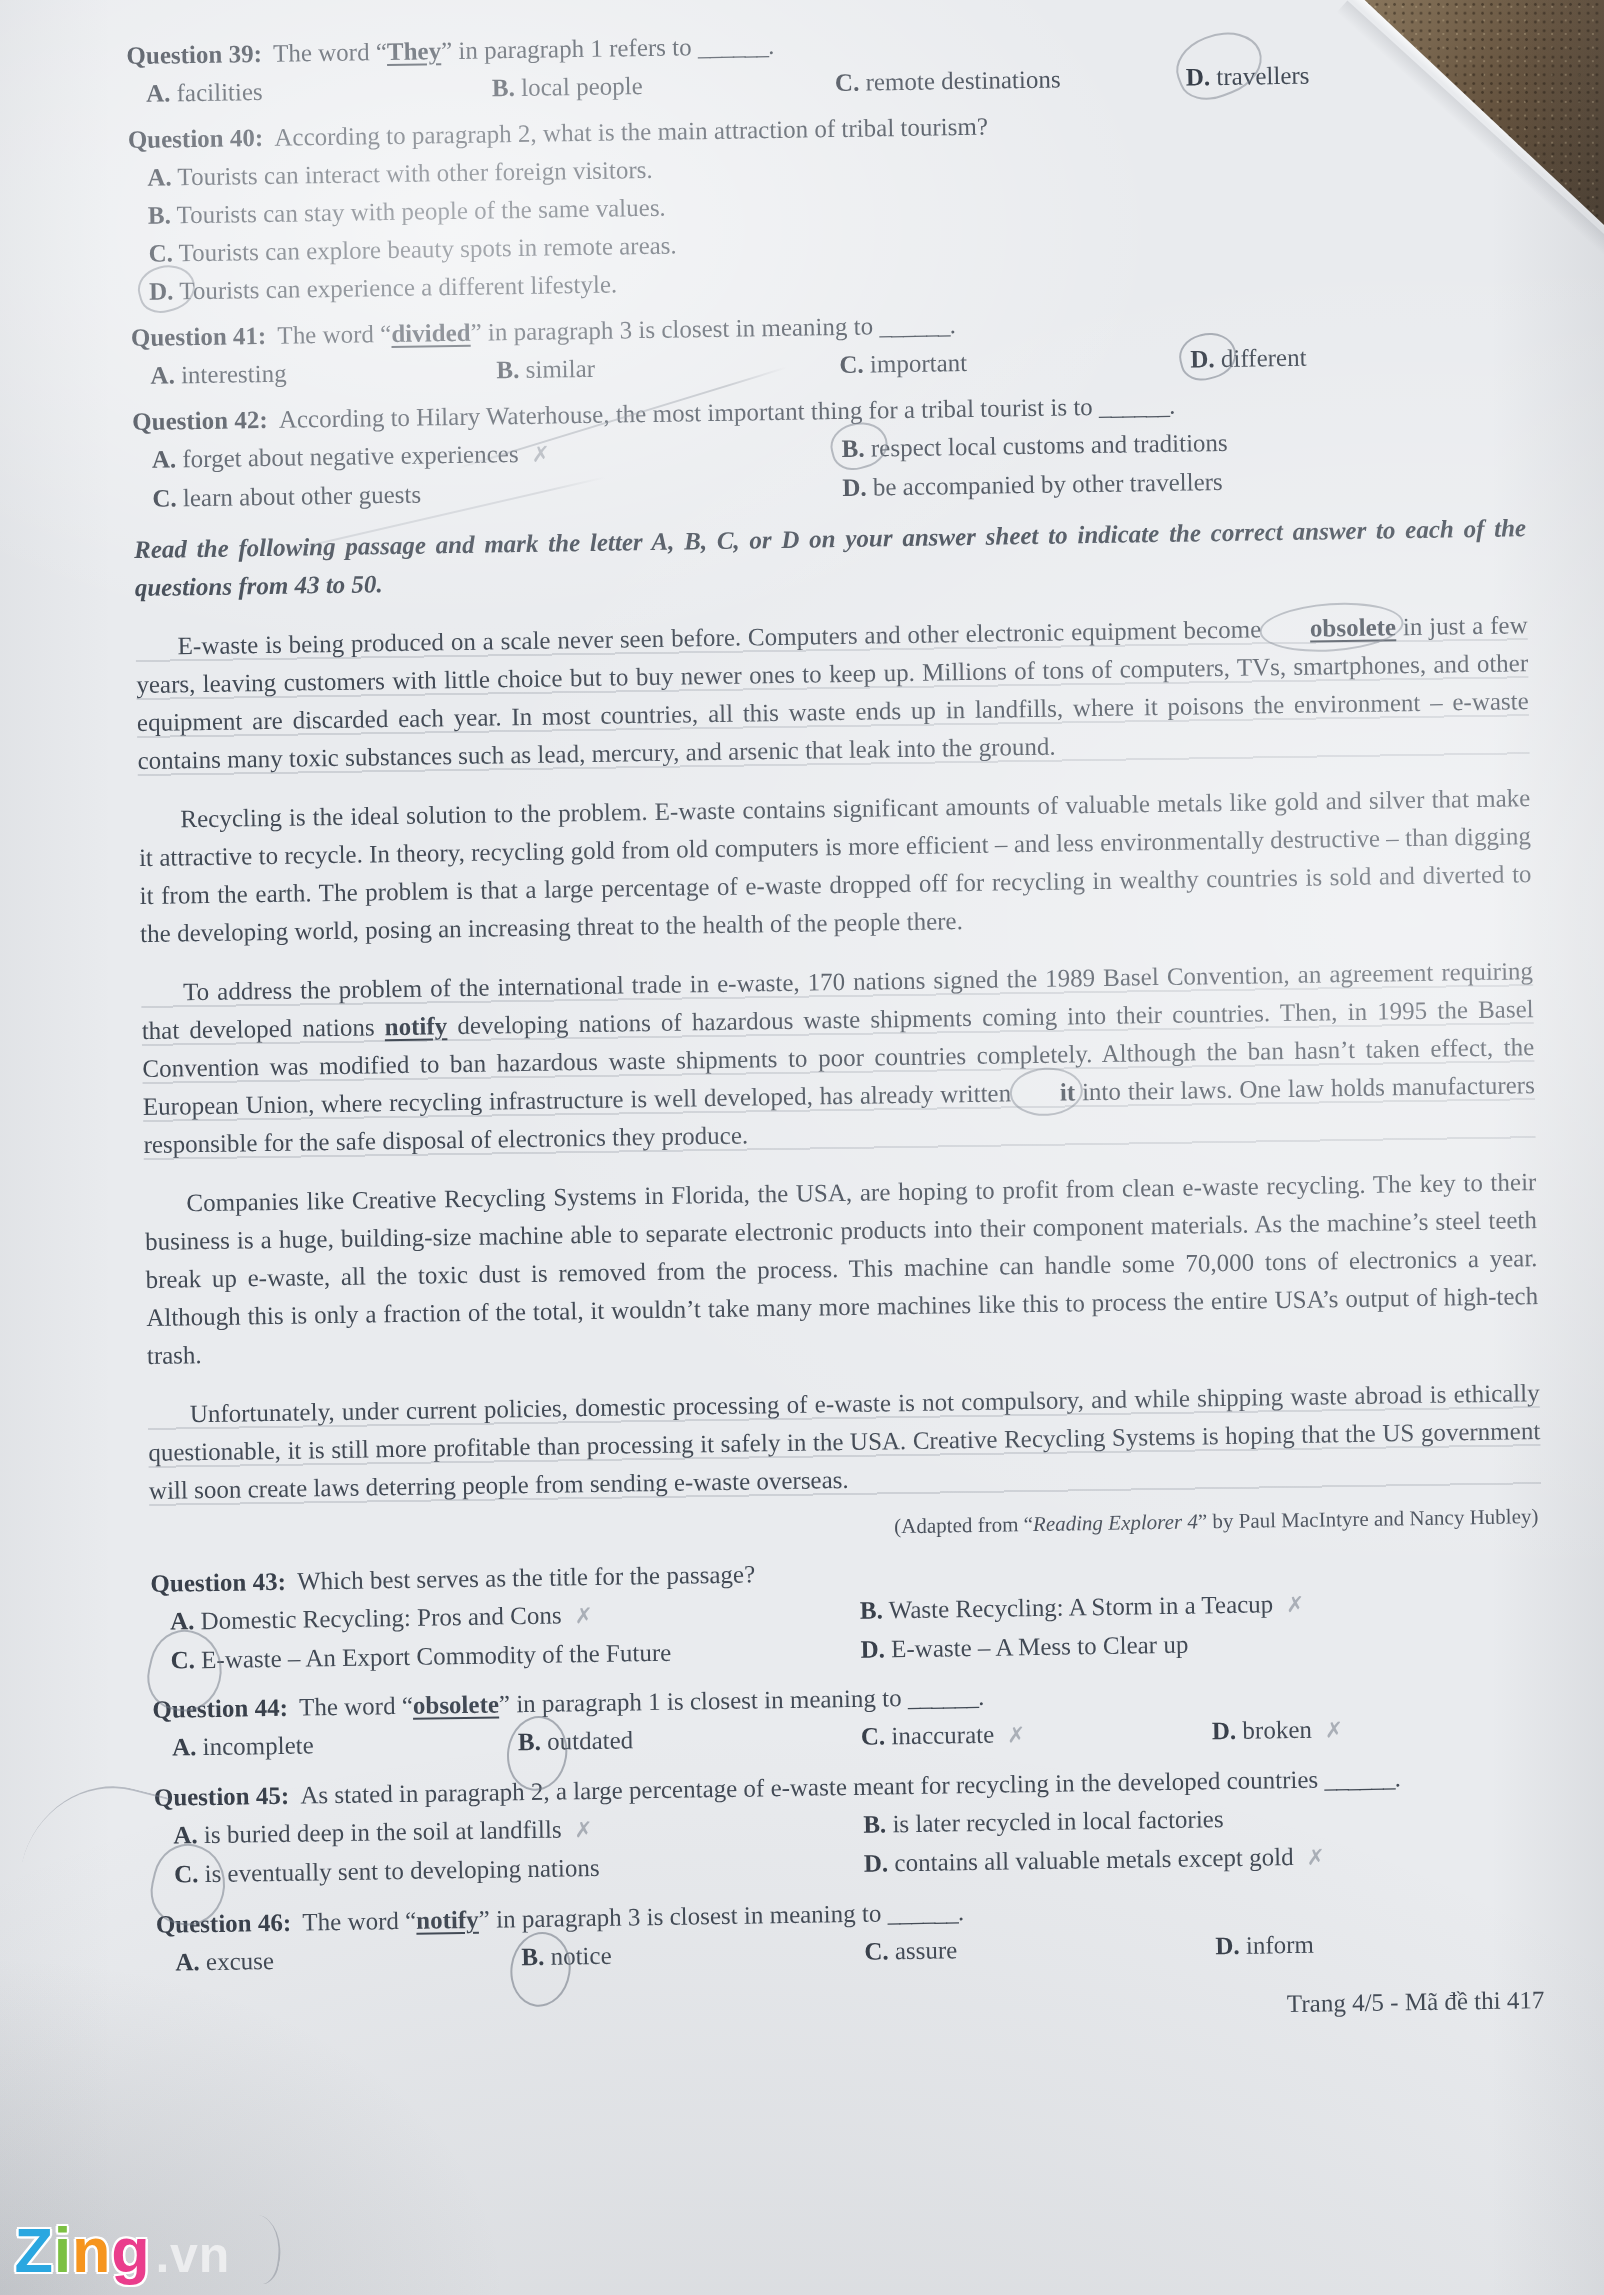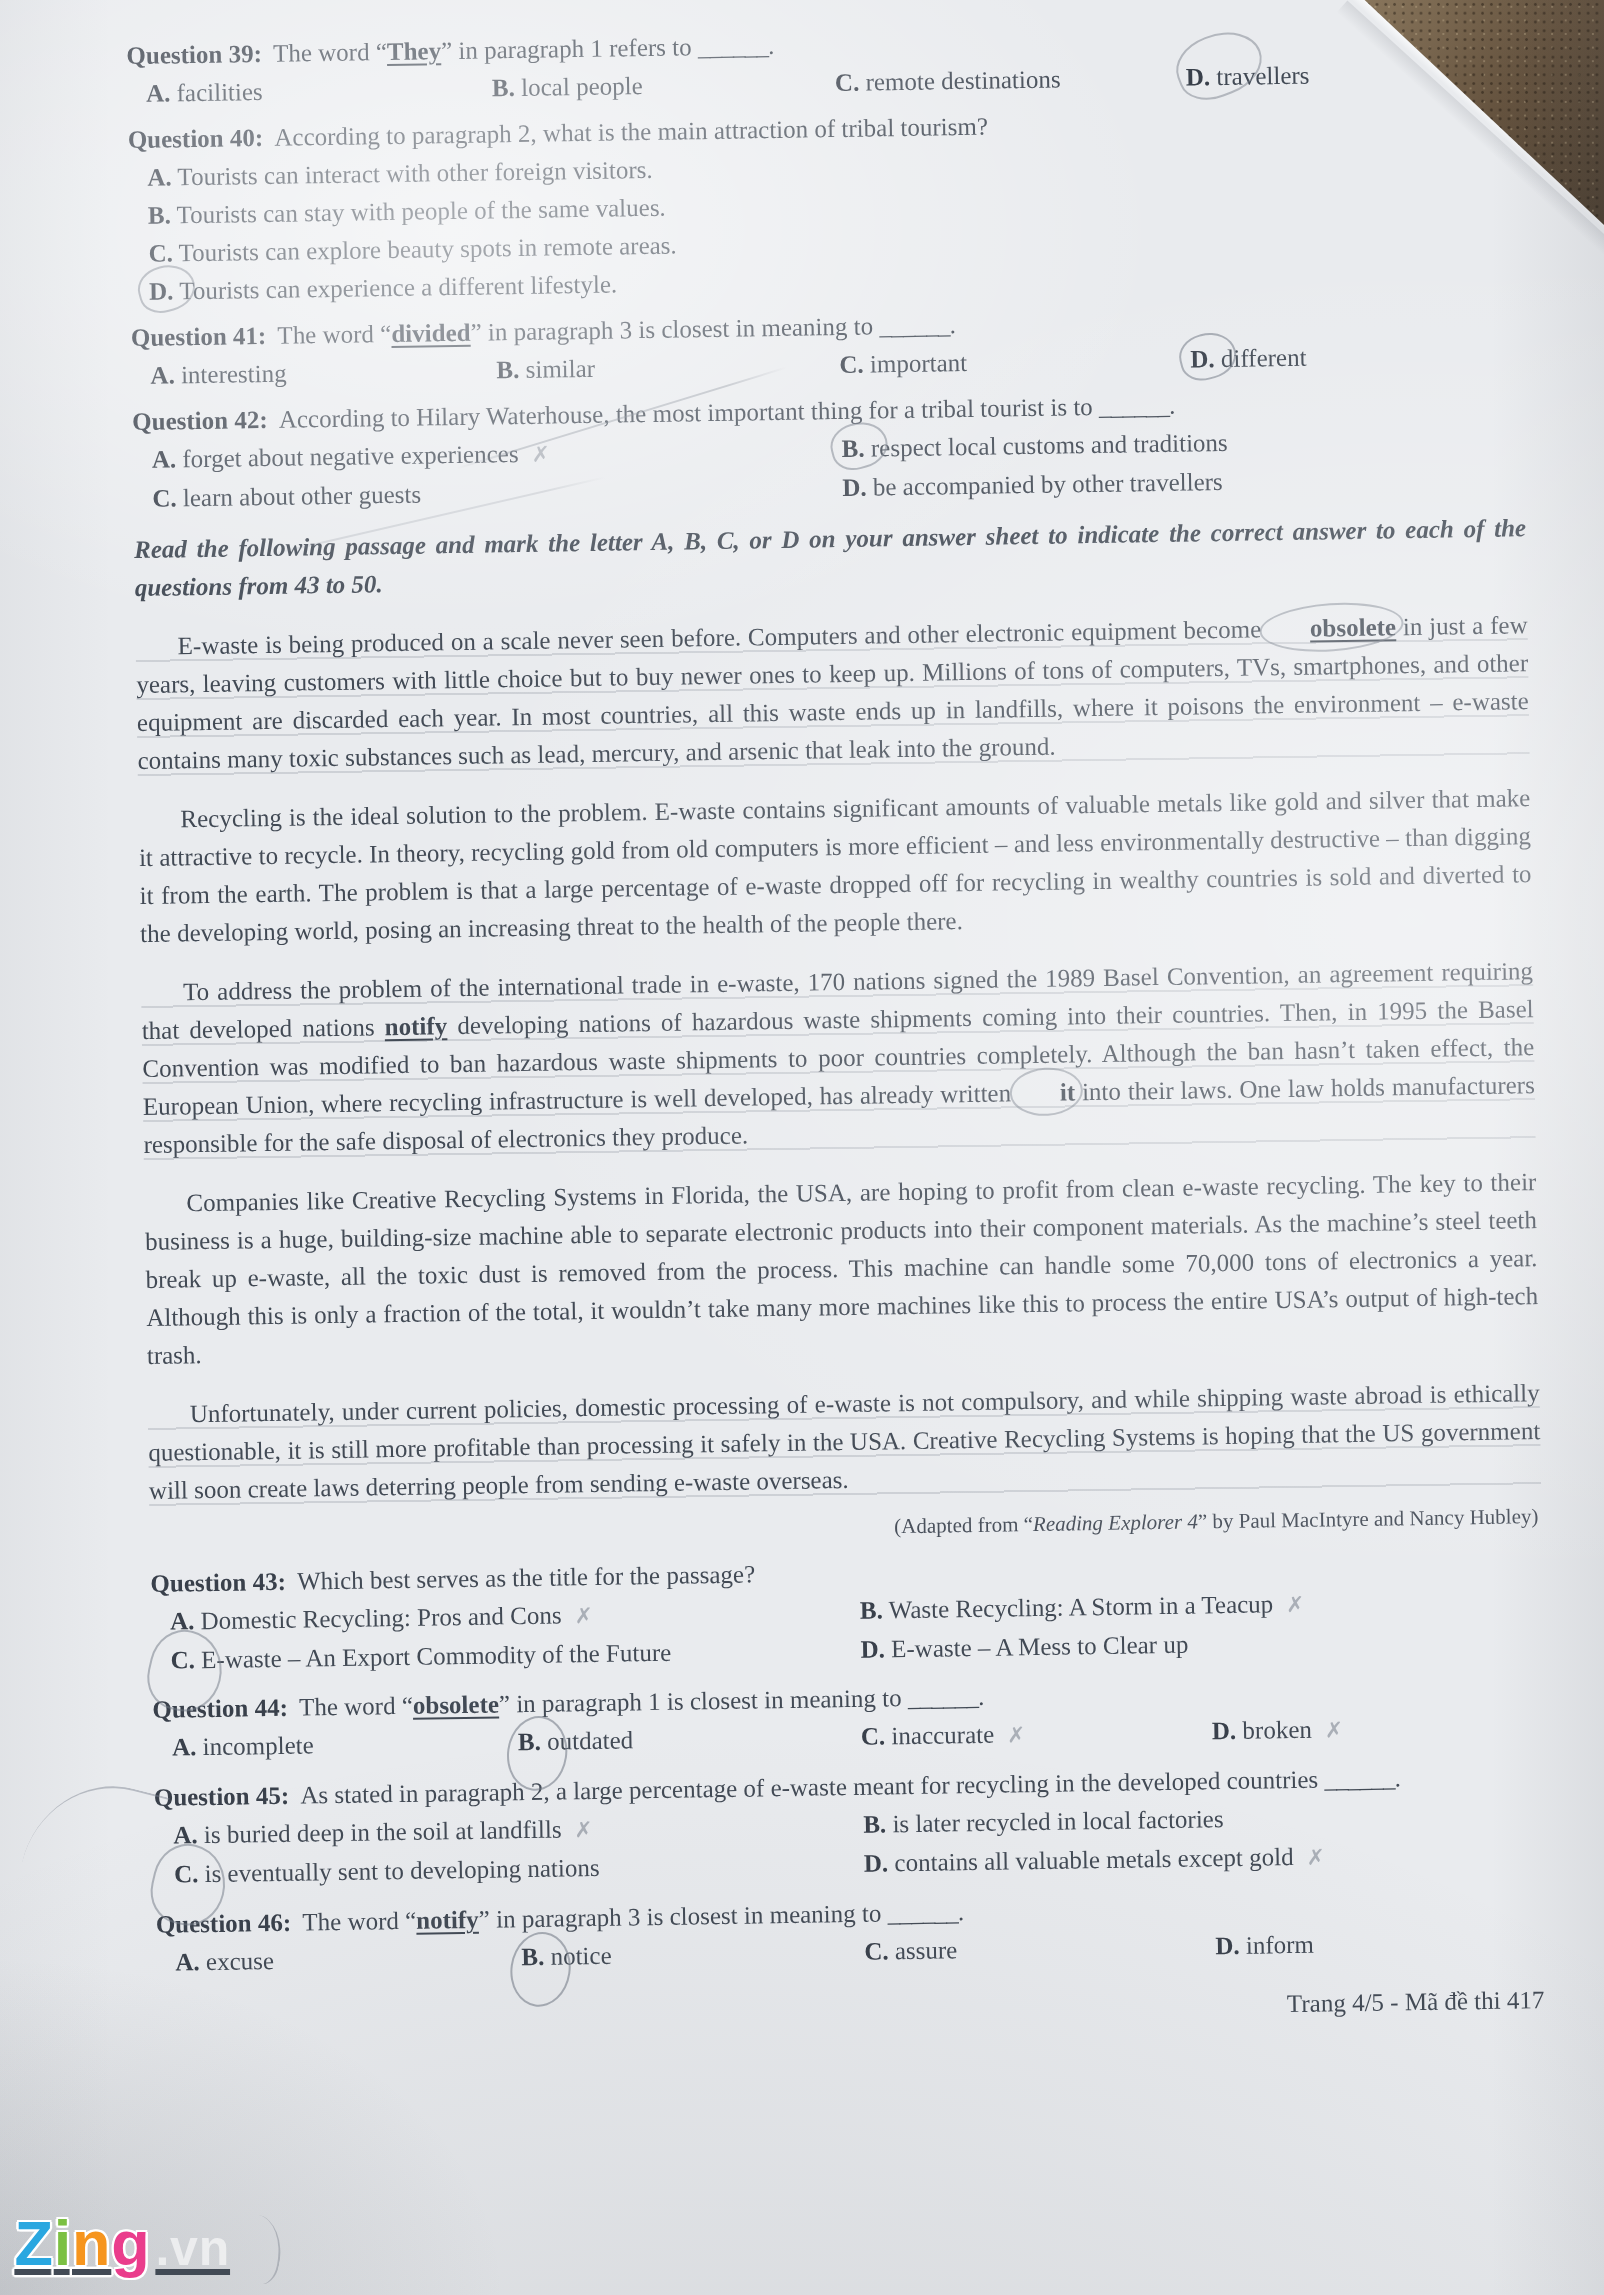--- a/index.html
+++ b/index.html
@@ -70,22 +70,22 @@
   .pline{position:absolute;height:2.4px;z-index:4;
     background:linear-gradient(to right,transparent,rgba(120,127,139,.42) 18%,rgba(120,127,139,.42) 82%,transparent);}
   #stroke1{left:449px;top:417px;width:345px;transform:rotate(-17deg);}
   #stroke2{left:265px;top:515px;width:345px;transform:rotate(-13deg);opacity:.55;}
   #arc1{position:absolute;left:32px;top:1781px;width:128px;height:96px;z-index:4;
     border-top:2.4px solid rgba(120,127,139,.45);border-radius:120% 0 0 0/170% 0 0 0;transform:rotate(14deg);}
   #arc2{position:absolute;left:229px;top:2215px;width:51px;height:67px;z-index:4;
     border-right:2.4px solid rgba(120,127,139,.4);border-radius:0 110% 50% 0/0 130% 60% 0;transform:rotate(12deg);}
 
   
-  .zing{position:absolute;left:14.4px;bottom:16px;z-index:6;
-    font-family:"Liberation Sans",sans-serif;font-weight:bold;font-size:63px;letter-spacing:0.8px;text-decoration:underline;}
+  .zing{position:absolute;left:14.4px;bottom:9px;z-index:6;
+    font-family:"Liberation Sans",sans-serif;font-weight:bold;font-size:63px;letter-spacing:0.8px;}
   .zing .lt{text-shadow:2.4px 0 #fff,-2.4px 0 #fff,0 2.4px #fff,0 -2.4px #fff,
             1.6px 1.6px #fff,-1.6px -1.6px #fff,1.6px -1.6px #fff,-1.6px 1.6px #fff;}
   .z-z{color:#2aa7e0;}
   .z-i{color:#7cc043;}
   .z-n{color:#f6951e;}
   .z-g{color:#ea3d8c;}
   .z-vn{color:rgba(255,255,255,.6);font-size:50px;margin-left:4.8px;}
 </style>
 </head>
 <body>

